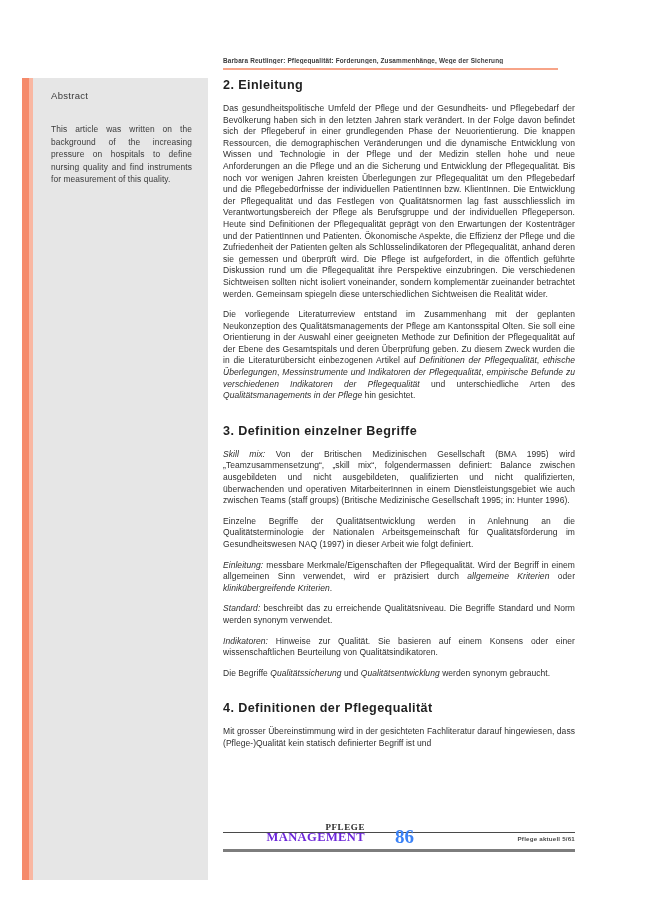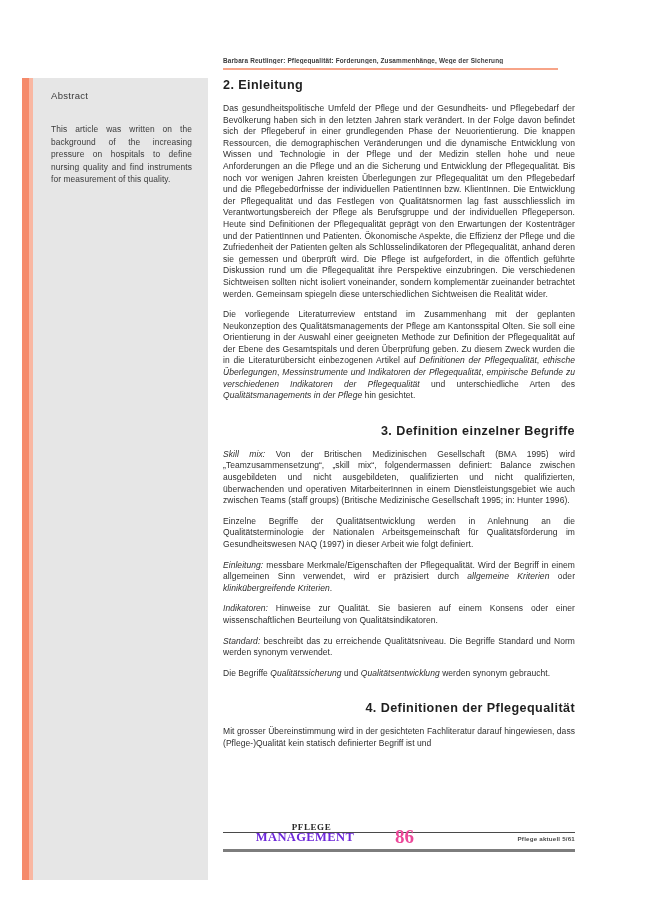--- a/index.html
+++ b/index.html
@@ -95,21 +95,21 @@
     top: 78px;
     width: 352px;
   }
   h2.section-heading {
     font-size: 12.6px;
     font-weight: bold;
     color: #1f1f1f;
     letter-spacing: .4px;
     margin: 0 0 11px 0;
   }
-  h2.section-heading.spaced-top { margin-top: 22px; text-align: right; }
+  h2.section-heading.spaced-top { margin-top: 22px; }
 
   p.body-par {
     font-size: 8.5px;
     line-height: 11.6px;
     text-align: justify;
     margin: 0 0 9px 0;
     color: #2e2e2e;
     letter-spacing: .05px;
     hyphens: auto;
   }
@@ -137,21 +137,21 @@
     top: 27px;
     width: 352px;
     height: 3px;
     background: #7d7d7d;
   }
   .footer-logo {
     position: absolute;
     left: 22px;
     top: 1px;
     width: 120px;
-    text-align: center;
+    text-align: right;
     line-height: 1;
   }
   .logo-top {
     font-family: "Liberation Serif", serif;
     font-size: 9px;
     font-weight: bold;
     letter-spacing: .6px;
     color: #2b2b2b;
     display: block;
     margin-left: 13px;
@@ -165,21 +165,21 @@
     display: block;
     margin-top: -1px;
   }
   .footer-page-no {
     position: absolute;
     left: 172px;
     top: 4px;
     font-family: "Liberation Serif", serif;
     font-size: 19px;
     font-weight: bold;
-    color: #ec4899;
+    color: #3b82f6;
   }
   .footer-issue {
     position: absolute;
     right: 0;
     top: 13px;
     font-size: 6.2px;
     font-weight: bold;
     color: #4a4a4a;
     letter-spacing: .2px;
   }
@@ -219,23 +219,23 @@
     <p class="body-par"><span>Die vorliegende Literaturreview entstand im Zusammenhang mit der geplanten Neukonzeption des Qualitätsmanagements der Pflege am Kantonsspital Olten. Sie soll eine Orientierung in der Auswahl einer geeigneten Methode zur Definition der Pflegequalität auf der Ebene des Gesamtspitals und deren Überprüfung geben. Zu diesem Zweck wurden die in die Literaturübersicht einbezogenen Artikel auf </span><span class="it">Definitionen der Pflegequalität</span><span>, </span><span class="it">ethische Überlegungen</span><span>, </span><span class="it">Messinstrumente und Indikatoren der Pflegequalität</span><span>, </span><span class="it">empirische Befunde zu verschiedenen Indikatoren der Pflegequalität</span><span> und unterschiedliche Arten des </span><span class="it">Qualitätsmanagements in der Pflege</span><span> hin gesichtet.</span></p>
 
     <h2 class="section-heading spaced-top">3. Definition einzelner Begriffe</h2>
 
     <p class="body-par"><span class="it">Skill mix:</span><span> Von der Britischen Medizinischen Gesellschaft (BMA 1995) wird „Teamzusammensetzung“, „skill mix“, folgendermassen definiert: Balance zwischen ausgebildeten und nicht ausgebildeten, qualifizierten und nicht qualifizierten, überwachenden und operativen MitarbeiterInnen in einem Dienstleistungsgebiet wie auch zwischen Teams (staff groups) (Britische Medizinische Gesellschaft 1995; in: Hunter 1996).</span></p>
 
     <p class="body-par">Einzelne Begriffe der Qualitätsentwicklung werden in Anlehnung an die Qualitätsterminologie der Nationalen Arbeitsgemeinschaft für Qualitätsförderung im Gesundheitswesen NAQ (1997) in dieser Arbeit wie folgt definiert.</p>
 
     <p class="body-par"><span class="it">Einleitung:</span><span> messbare Merkmale/Eigenschaften der Pflegequalität. Wird der Begriff in einem allgemeinen Sinn verwendet, wird er präzisiert durch </span><span class="it">allgemeine Kriterien</span><span> oder </span><span class="it">klinikübergreifende Kriterien</span><span>.</span></p>
 
+    <p class="body-par"><span class="it">Standard:</span><span> beschreibt das zu erreichende Qualitätsniveau. Die Begriffe Standard und Norm werden synonym verwendet.</span></p>
+
     <p class="body-par"><span class="it">Indikatoren:</span><span> Hinweise zur Qualität. Sie basieren auf einem Konsens oder einer wissenschaftlichen Beurteilung von Qualitätsindikatoren.</span></p>
-
-    <p class="body-par"><span class="it">Standard:</span><span> beschreibt das zu erreichende Qualitätsniveau. Die Begriffe Standard und Norm werden synonym verwendet.</span></p>
 
     <p class="body-par"><span>Die Begriffe </span><span class="it">Qualitätssicherung</span><span> und </span><span class="it">Qualitätsentwicklung</span><span> werden synonym gebraucht.</span></p>
 
     <h2 class="section-heading spaced-top">4. Definitionen der Pflegequalität</h2>
 
     <p class="body-par">Mit grosser Übereinstimmung wird in der gesichteten Fachliteratur darauf hingewiesen, dass (Pflege-)Qualität kein statisch definierter Begriff ist und</p>
 
   </main>
 
   <div class="footer">

